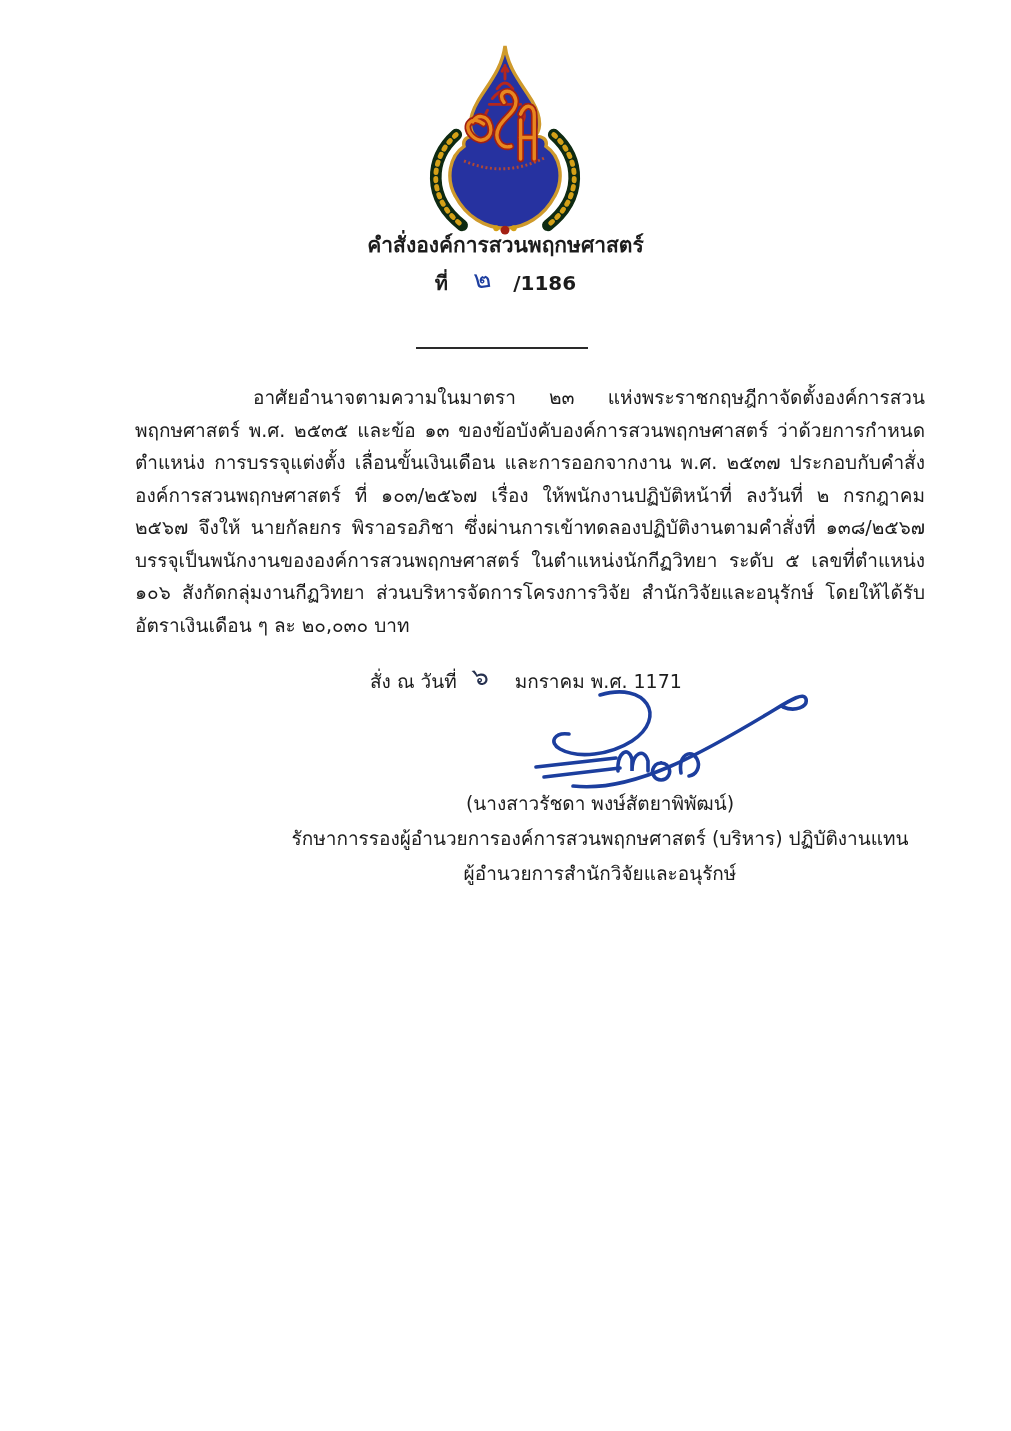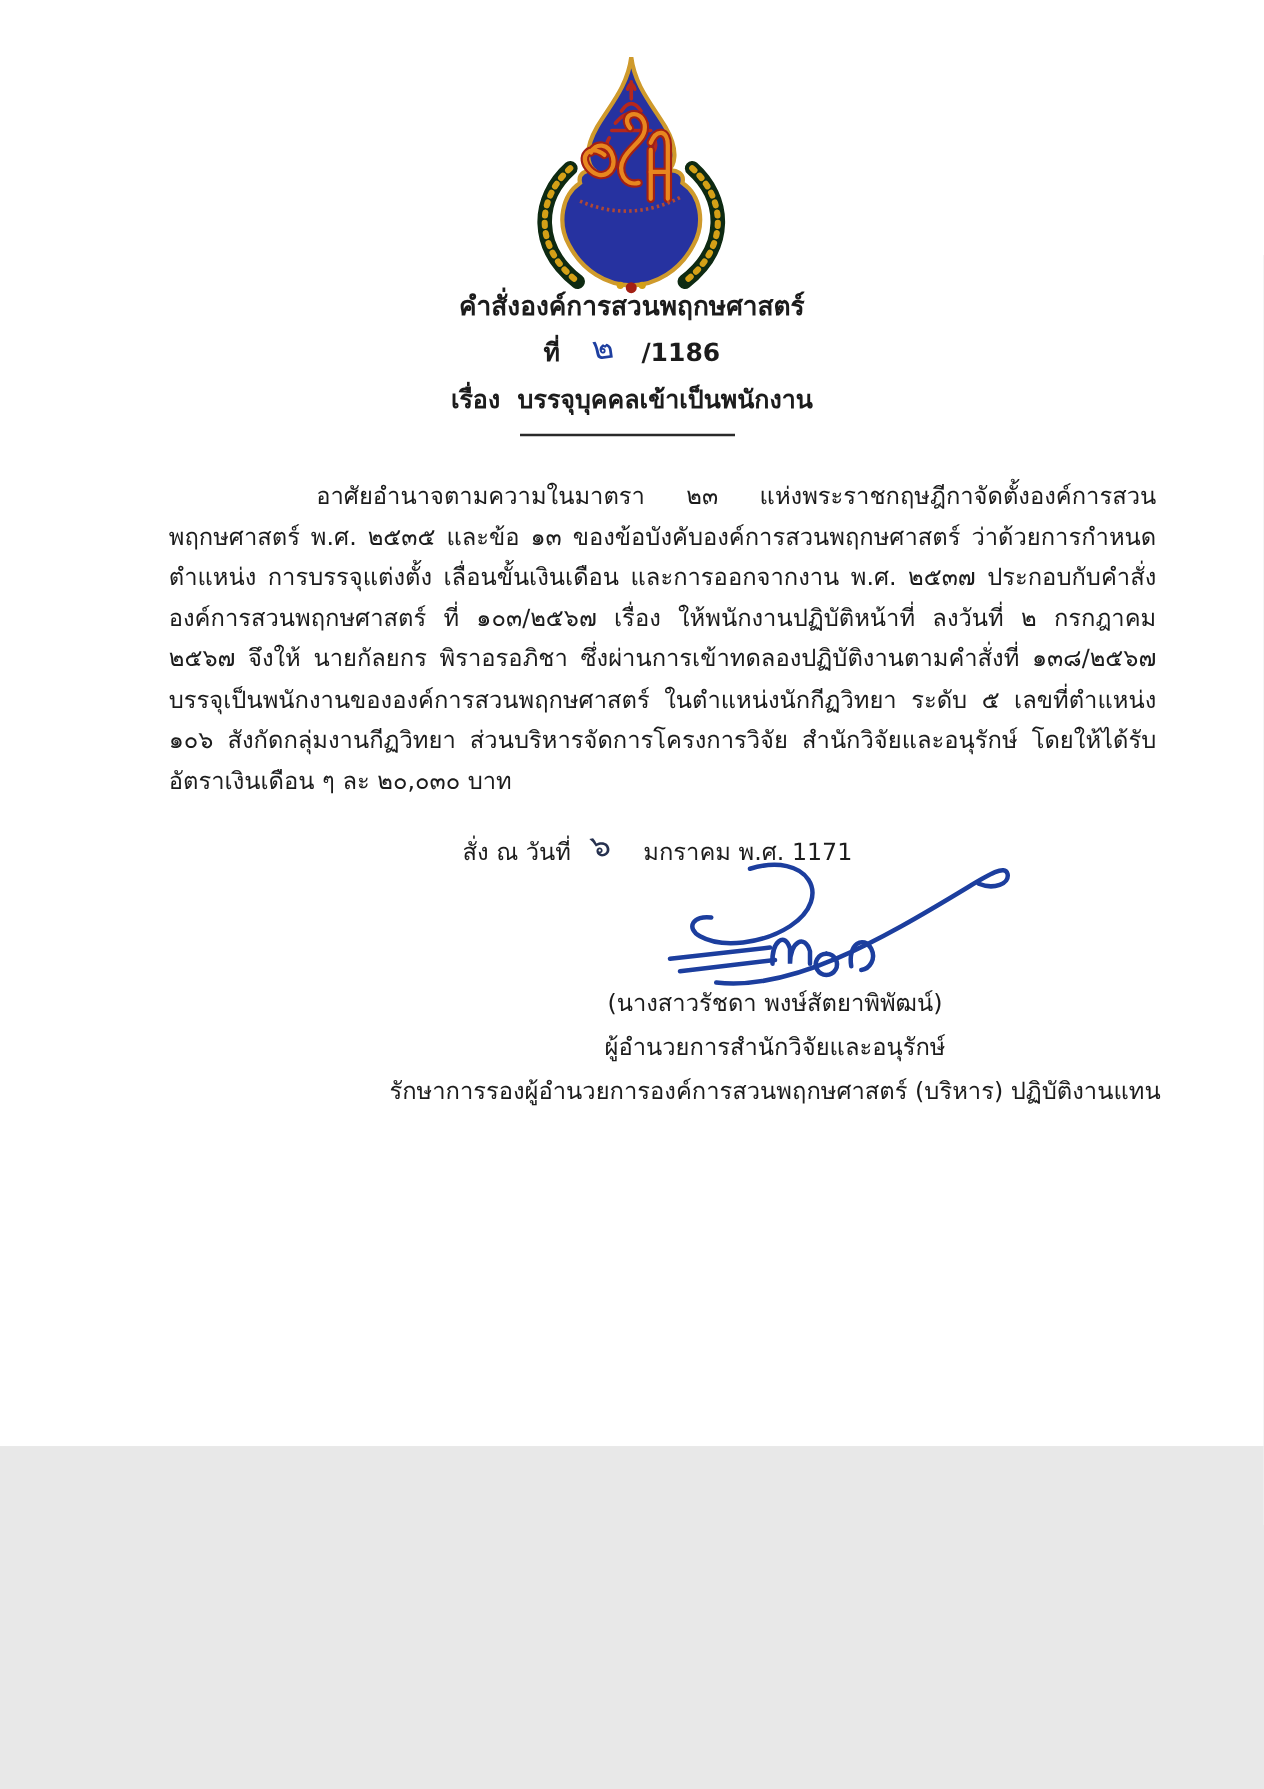--- a/index.html
+++ b/index.html
@@ -1,18 +1,18 @@
 <!DOCTYPE html>
 <html lang="th"><head>
 <meta charset="utf-8">
 <style>
   html,body{margin:0;padding:0;background:#e8e8e8;}
   .page{
     position:relative;
-    width:1011px;height:1157px;
+    width:1011px;height:1431px;
     margin:0 auto;
     background:#ffffff;
     font-family:"DejaVu Sans","Liberation Sans",sans-serif;
     color:#1c1c1c;
     overflow:hidden;
   }
   .emblem{position:absolute;left:425px;top:42px;width:160px;height:195px;}
   .title-block{position:absolute;left:0;top:228px;width:1011px;text-align:center;}
   .doc-title{font-size:21px;font-weight:bold;line-height:34px;margin:0;}
   .doc-number{font-size:20px;font-weight:bold;line-height:38px;}
@@ -49,21 +49,21 @@
   .date-line .hand-day{
     display:inline-block;
     color:#26314f;
     font-size:25px;
     transform:rotate(-10deg) translateY(-3px);
     margin:0 26px 0 16px;
   }
   .signature{position:absolute;left:518px;top:683px;width:300px;height:115px;}
   .signer-block{
     position:absolute;left:290px;top:786px;width:620px;
-    text-align:center;font-size:19px;line-height:35px;margin-left:20px;
+    text-align:center;font-size:19px;line-height:35px;
   }
   .signer-block div{white-space:nowrap;}
 </style>
 </head>
 <body>
 
 <div class="page">
 
   <svg class="emblem" viewBox="0 0 160 200" aria-hidden="true">
 
@@ -109,23 +109,20 @@
       <circle cx="71" cy="191" r="3" fill="#d4a017"></circle>
       <circle cx="89" cy="191" r="3" fill="#d4a017"></circle>
     </g>
   </svg>
 
   <div class="title-block">
     <div class="doc-title">คำสั่งองค์การสวนพฤกษศาสตร์</div>
     <div class="doc-number">
       <span>ที่</span><span class="hand-blue">๒</span><span>/1186</span>
     </div>
-    <div class="doc-subject">
-      <span class="subject-label">เรื่อง</span><span>บรรจุบุคคลเข้าเป็นพนักงาน</span>
-    </div>
   </div>
 
   <div class="divider"></div>
 
   <p class="body-par">อาศัยอำนาจตามความในมาตรา ๒๓ แห่งพระราชกฤษฎีกาจัดตั้งองค์การสวนพฤกษศาสตร์ พ.ศ. ๒๕๓๕ และข้อ ๑๓ ของข้อบังคับองค์การสวนพฤกษศาสตร์ ว่าด้วยการกำหนดตำแหน่ง การบรรจุแต่งตั้ง เลื่อนขั้นเงินเดือน และการออกจากงาน พ.ศ. ๒๕๓๗ ประกอบกับคำสั่งองค์การสวนพฤกษศาสตร์ ที่ ๑๐๓/๒๕๖๗ เรื่อง ให้พนักงานปฏิบัติหน้าที่ ลงวันที่ ๒ กรกฎาคม ๒๕๖๗ จึงให้ นายกัลยกร พิราอรอภิชา ซึ่งผ่านการเข้าทดลองปฏิบัติงานตามคำสั่งที่ ๑๓๘/๒๕๖๗ บรรจุเป็นพนักงานขององค์การสวนพฤกษศาสตร์ ในตำแหน่งนักกีฏวิทยา ระดับ ๕ เลขที่ตำแหน่ง ๑๐๖ สังกัดกลุ่มงานกีฏวิทยา ส่วนบริหารจัดการโครงการวิจัย สำนักวิจัยและอนุรักษ์ โดยให้ได้รับอัตราเงินเดือน ๆ ละ ๒๐,๐๓๐ บาท</p>
 
 
   <div class="date-line">
     <span>สั่ง ณ วันที่</span><span class="hand-day">๖</span><span>มกราคม พ.ศ. 1171</span>
   </div>
@@ -137,17 +134,17 @@
       <path d="M 26 94 L 102 85"></path>
       <path d="M 100 88 C 99 70 110 62 114 76 L 114 88 C 114 70 126 64 130 78 L 130 88"></path>
       <path d="M 143 80 a 8.5 8.5 0 1 0 0.2 0"></path>
       <path d="M 163 90 C 160 72 173 65 179 76 C 183 84 178 92 171 93"></path>
       <path d="M 55 103 C 115 110 185 70 256 27 C 274 16 286 9 288 16 C 290 24 277 29 265 24"></path>
     </g>
   </svg>
 
   <div class="signer-block">
     <div>(นางสาวรัชดา พงษ์สัตยาพิพัฒน์)</div>
+    <div>รักษาการรองผู้อำนวยการองค์การสวนพฤกษศาสตร์ (บริหาร) ปฏิบัติงานแทน</div>
     <div>ผู้อำนวยการสำนักวิจัยและอนุรักษ์</div>
-    <div>รักษาการรองผู้อำนวยการองค์การสวนพฤกษศาสตร์ (บริหาร) ปฏิบัติงานแทน</div>
   </div>
 
 </div>
 
 </body></html>

